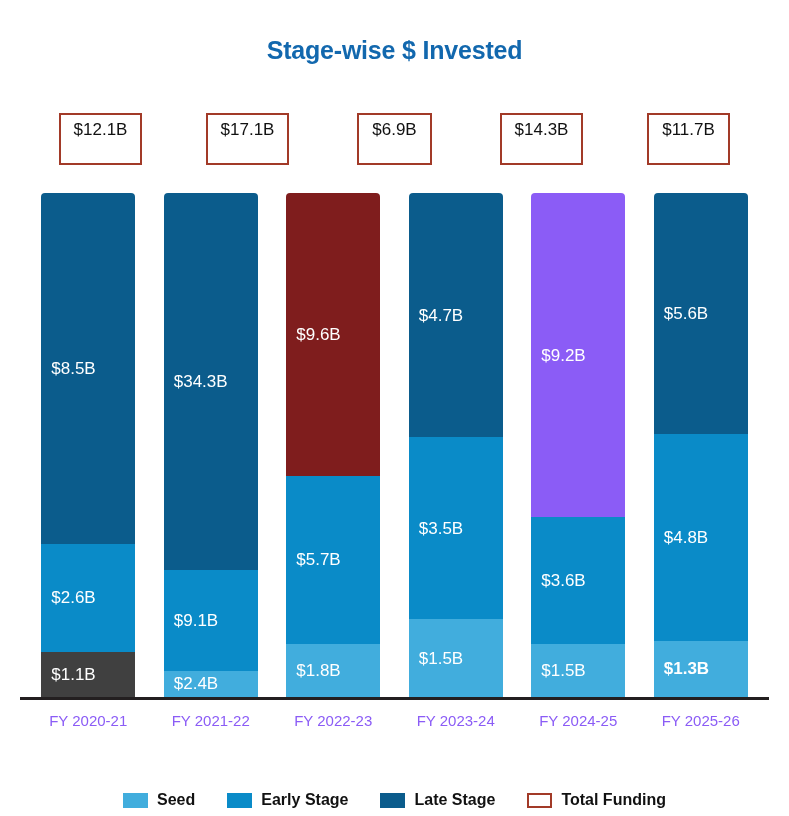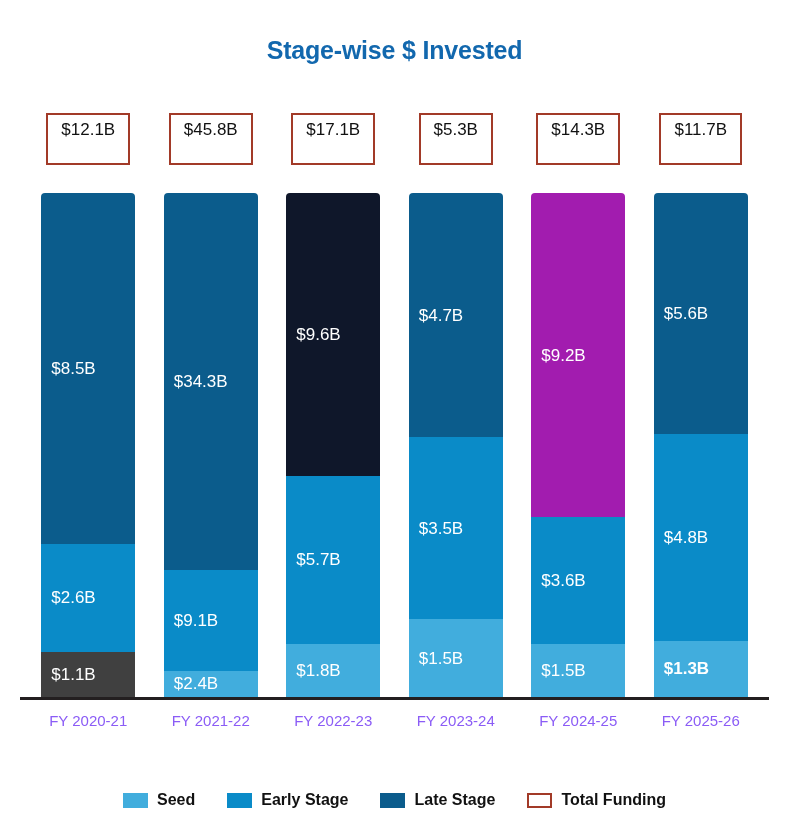--- a/index.html
+++ b/index.html
@@ -164,27 +164,24 @@
 
 <div id="chart-root">
 
   <div class="chart-title">Stage-wise $ Invested</div>
 
   <div class="totals-row">
       <div class="total-cell">
         <div class="total-box" style="border-color: rgb(162, 58, 40);">$12.1B</div>
       </div>
       <div class="total-cell">
-        <div class="total-box" style="border-color: rgb(162, 58, 40);">$45.8B</div>
-      </div>
-      <div class="total-cell">
         <div class="total-box" style="border-color: rgb(162, 58, 40);">$17.1B</div>
       </div>
       <div class="total-cell">
-        <div class="total-box" style="border-color: rgb(162, 58, 40);">$5.3B</div>
+        <div class="total-box" style="border-color: rgb(162, 58, 40);">$6.9B</div>
       </div>
       <div class="total-cell">
         <div class="total-box" style="border-color: rgb(162, 58, 40);">$14.3B</div>
       </div>
       <div class="total-cell">
         <div class="total-box" style="border-color: rgb(162, 58, 40);">$11.7B</div>
       </div>
     </div>
 
   <div class="plot-area">
@@ -209,21 +206,21 @@
           <div class="seg" style="background: rgb(10, 139, 200); flex: 0 0 19.869%;">
             <span class="seg-label">$9.1B</span>
           </div>
           <div class="seg" style="background: rgb(65, 173, 221); flex: 0 0 5.24017%;">
             <span class="seg-label">$2.4B</span>
           </div>
         </div>
       </div>
       <div class="bar-slot">
         <div class="bar">
-          <div class="seg" style="background: #0f172a; flex: 0 0 56.1404%;">
+          <div class="seg" style="background: #7f1d1d; flex: 0 0 56.1404%;">
             <span class="seg-label">$9.6B</span>
           </div>
           <div class="seg" style="background: rgb(10, 139, 200); flex: 0 0 33.3333%;">
             <span class="seg-label">$5.7B</span>
           </div>
           <div class="seg" style="background: rgb(65, 173, 221); flex: 0 0 10.5263%;">
             <span class="seg-label">$1.8B</span>
           </div>
         </div>
       </div>
@@ -235,21 +232,21 @@
           <div class="seg" style="background: rgb(10, 139, 200); flex: 0 0 36.0825%;">
             <span class="seg-label">$3.5B</span>
           </div>
           <div class="seg" style="background: rgb(65, 173, 221); flex: 0 0 15.4639%;">
             <span class="seg-label">$1.5B</span>
           </div>
         </div>
       </div>
       <div class="bar-slot">
         <div class="bar">
-          <div class="seg" style="background: #a21caf; flex: 0 0 64.3357%;">
+          <div class="seg" style="background: #8b5cf6; flex: 0 0 64.3357%;">
             <span class="seg-label">$9.2B</span>
           </div>
           <div class="seg" style="background: rgb(10, 139, 200); flex: 0 0 25.1748%;">
             <span class="seg-label">$3.6B</span>
           </div>
           <div class="seg" style="background: rgb(65, 173, 221); flex: 0 0 10.4895%;">
             <span class="seg-label">$1.5B</span>
           </div>
         </div>
       </div>

